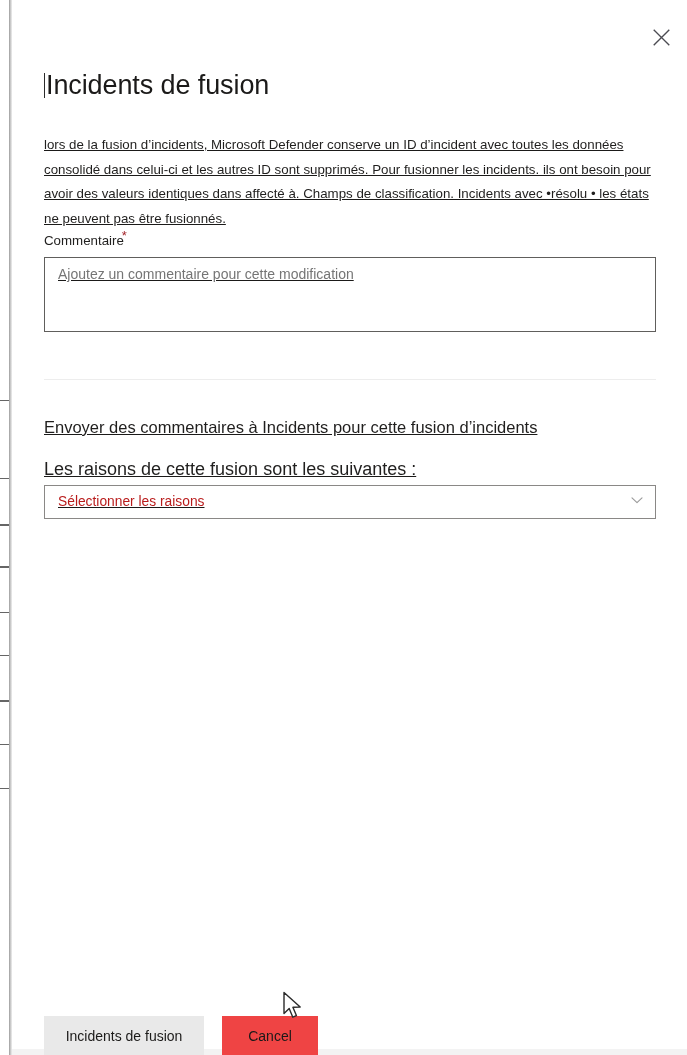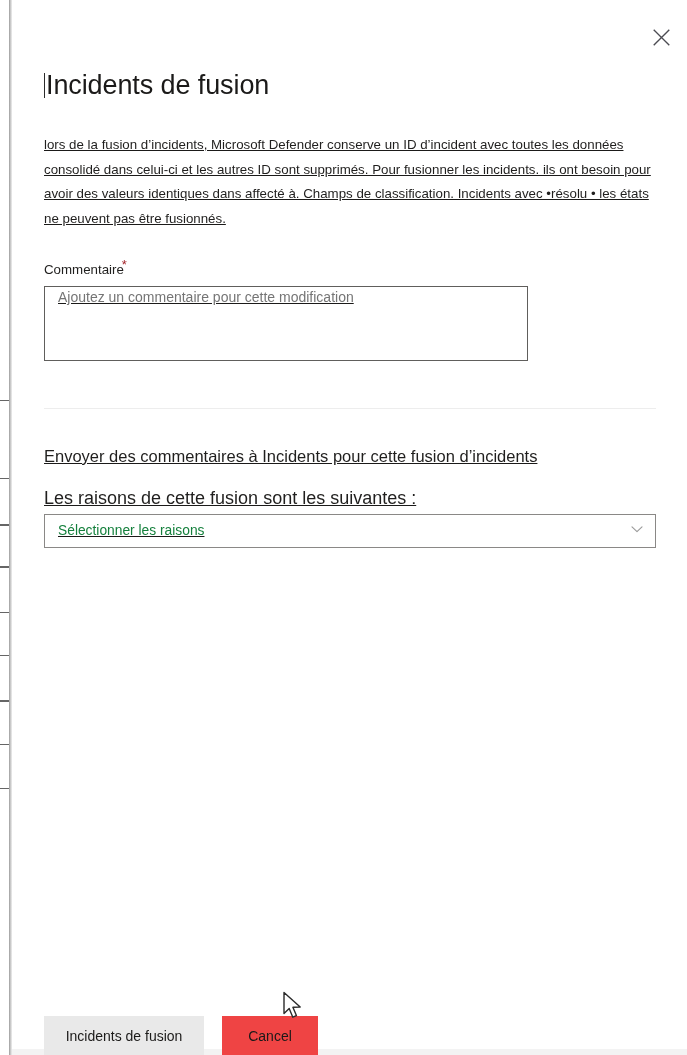--- a/index.html
+++ b/index.html
@@ -105,49 +105,49 @@
 
   .intro-text {
     margin: 0;
     padding-top: 7px;
     font-size: 13.3px;
     line-height: 24.5px;
     color: #201f1e;
     max-width: 622px;
   }
 
-  .field-block { margin-top: 29px; }
+  .field-block { }
 
   .field-label {
     font-size: 13.3px;
     line-height: 18px;
     color: #201f1e;
     position: relative;
     display: inline-block;
   }
   .req-star {
     position: absolute;
     right: -3px;
     top: -3px;
     color: #a4262c;
     font-size: 13px;
     line-height: 13px;
   }
 
   .comment-box {
     margin-top: 7px;
-    width: 484px;
+    width: 612px;
     height: 75px;
     border: 1px solid #605e5c;
     background: #ffffff;
     font-family: "Liberation Sans", sans-serif;
     font-size: 14px;
     line-height: 20px;
     color: #1b1a19;
-    padding: 0 13px;
+    padding: 6px 13px;
     resize: none;
     outline: none;
     display: block;
   }
 
   .divider {
     margin-top: 47px;
     width: 612px;
     height: 1px;
     background: #ededed;
@@ -177,21 +177,21 @@
     border: 1px solid #8a8886;
     background: #ffffff;
     display: flex;
     align-items: center;
     padding: 0 10px 0 13px;
     cursor: pointer;
   }
   .select-value {
     flex: 1 1 auto;
     font-size: 13.8px;
-    color: #15803d;
+    color: #b91c1c;
     line-height: 18px;
   }
   .select-chevron { flex: 0 0 auto; display: block; }
 
   
   .panel-footer {
     flex: 0 0 auto;
     height: 55px;
     padding: 0 0 0 32px;
     display: flex;

